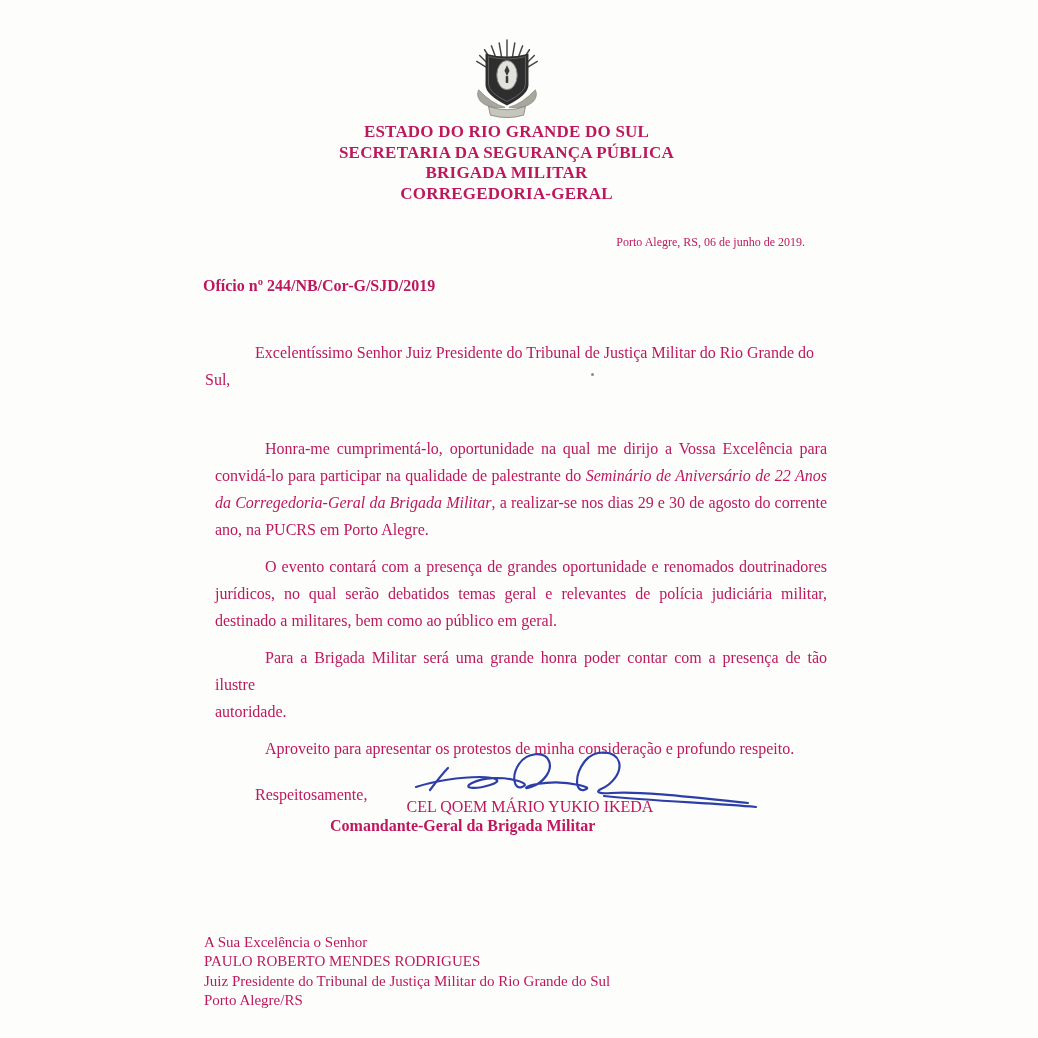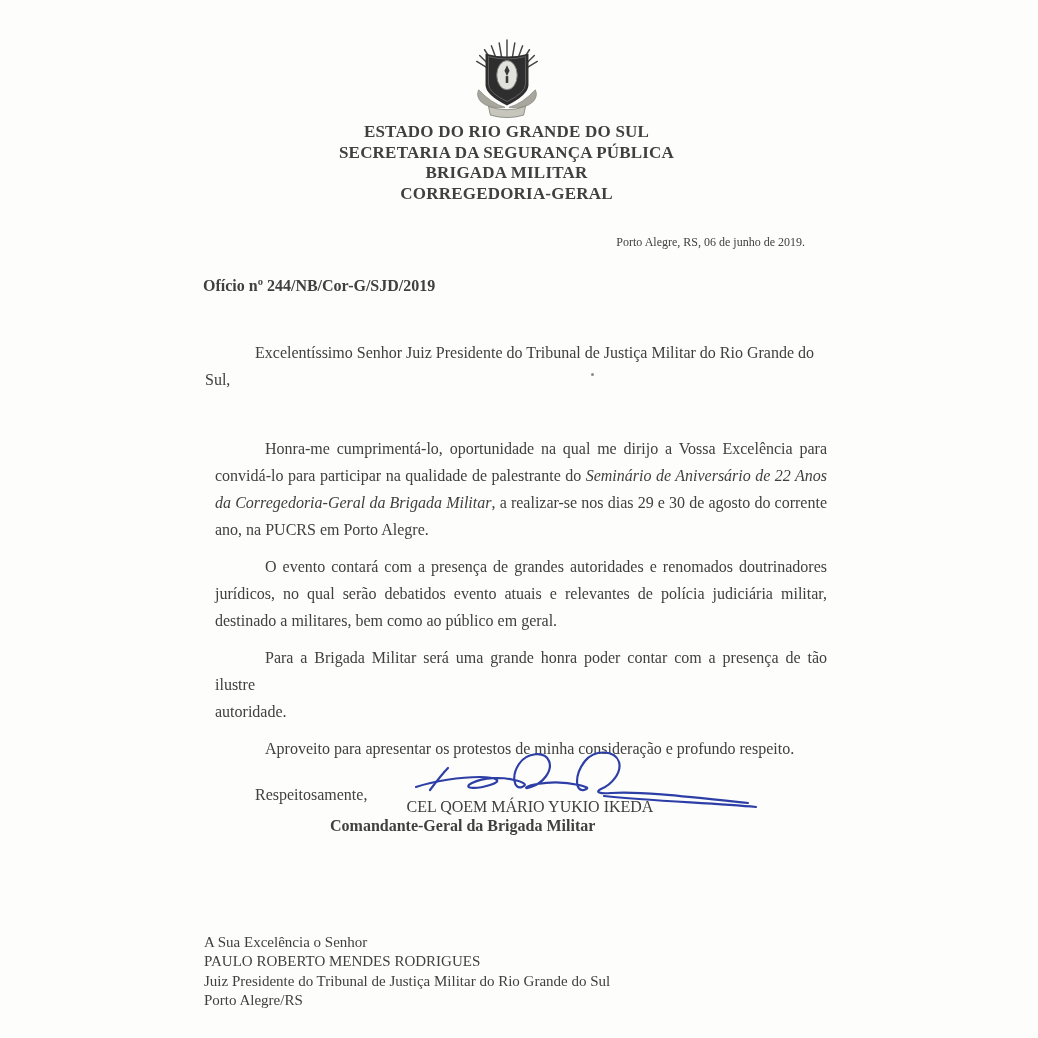--- a/index.html
+++ b/index.html
@@ -2,21 +2,21 @@
 <html lang="pt"><head>
 <meta charset="utf-8">
 <title>Ofício nº 244/NB/Cor-G/SJD/2019</title>
 <style>
   html,body{margin:0;padding:0;background:#ffffff;}
   .page{
     position:relative;
     width:1038px;height:1038px;
     background:#fdfdfc;
     font-family:"Liberation Serif","DejaVu Serif",serif;
-    color:#404040;
+    color:#be185d;
     overflow:hidden;
   }
   
   .masthead{position:absolute;top:39px;left:0;width:1013px;text-align:center;}
   .crest{display:block;margin:0 auto 1px auto;filter:blur(.25px);}
   .mh-line{font-weight:bold;font-size:17px;line-height:20.5px;letter-spacing:.2px;white-space:nowrap;}
   
   .date-line{position:absolute;top:235px;left:205px;width:600px;text-align:right;font-size:12px;white-space:nowrap;}
   .reference{position:absolute;top:277px;left:203px;font-size:16px;font-weight:bold;white-space:nowrap;}
   
@@ -90,22 +90,22 @@
 
   <div class="body-block">
     <div>
         <div class="paragraph">
           <div class="line justify indent"><span>Honra-me cumprimentá-lo, oportunidade na qual me dirijo a Vossa Excelência para</span></div>
           <div class="line justify"><span>convidá-lo para participar na qualidade de palestrante do </span><em>Seminário de Aniversário de 22 Anos</em></div>
           <div class="line justify"><em>da Corregedoria-Geral da Brigada Militar</em><span>, a realizar-se nos dias 29 e 30 de agosto do corrente</span></div>
           <div class="line"><span>ano, na PUCRS em Porto Alegre.</span></div>
         </div>
         <div class="paragraph">
-          <div class="line justify indent"><span>O evento contará com a presença de grandes autoridades e renomados doutrinadores</span></div>
-          <div class="line justify"><span>jurídicos, no qual serão debatidos evento atuais e relevantes de polícia judiciária militar,</span></div>
+          <div class="line justify indent"><span>O evento contará com a presença de grandes oportunidade e renomados doutrinadores</span></div>
+          <div class="line justify"><span>jurídicos, no qual serão debatidos temas geral e relevantes de polícia judiciária militar,</span></div>
           <div class="line"><span>destinado a militares, bem como ao público em geral.</span></div>
         </div>
         <div class="paragraph">
           <div class="line justify indent"><span>Para a Brigada Militar será uma grande honra poder contar com a presença de tão ilustre</span></div>
           <div class="line"><span>autoridade.</span></div>
         </div>
         <div class="paragraph">
           <div class="line indent"><span>Aproveito para apresentar os protestos de minha consideração e profundo respeito.</span></div>
         </div>
       </div>

